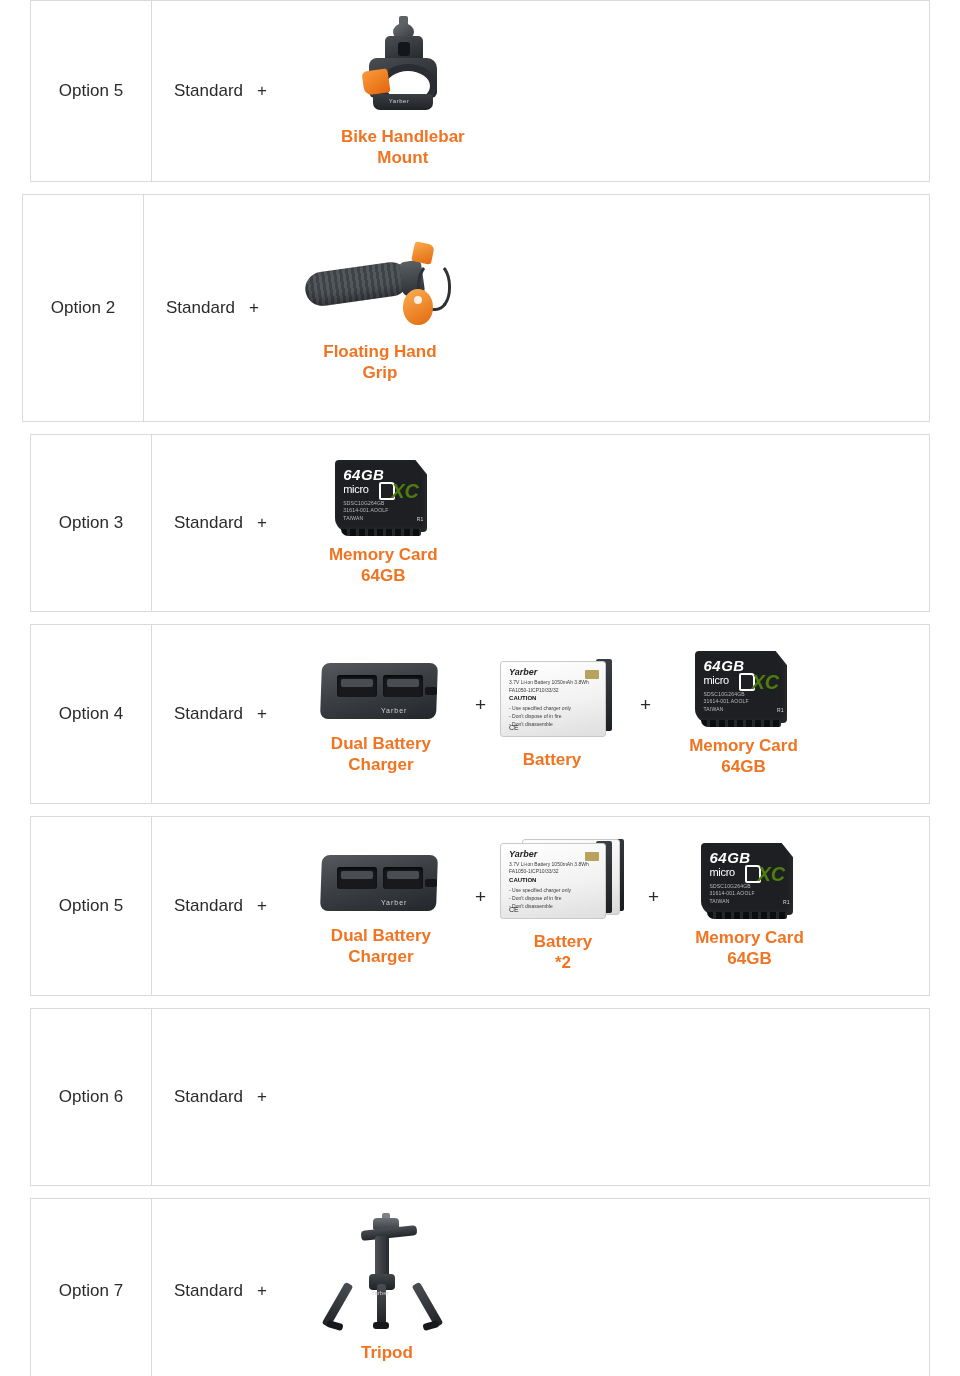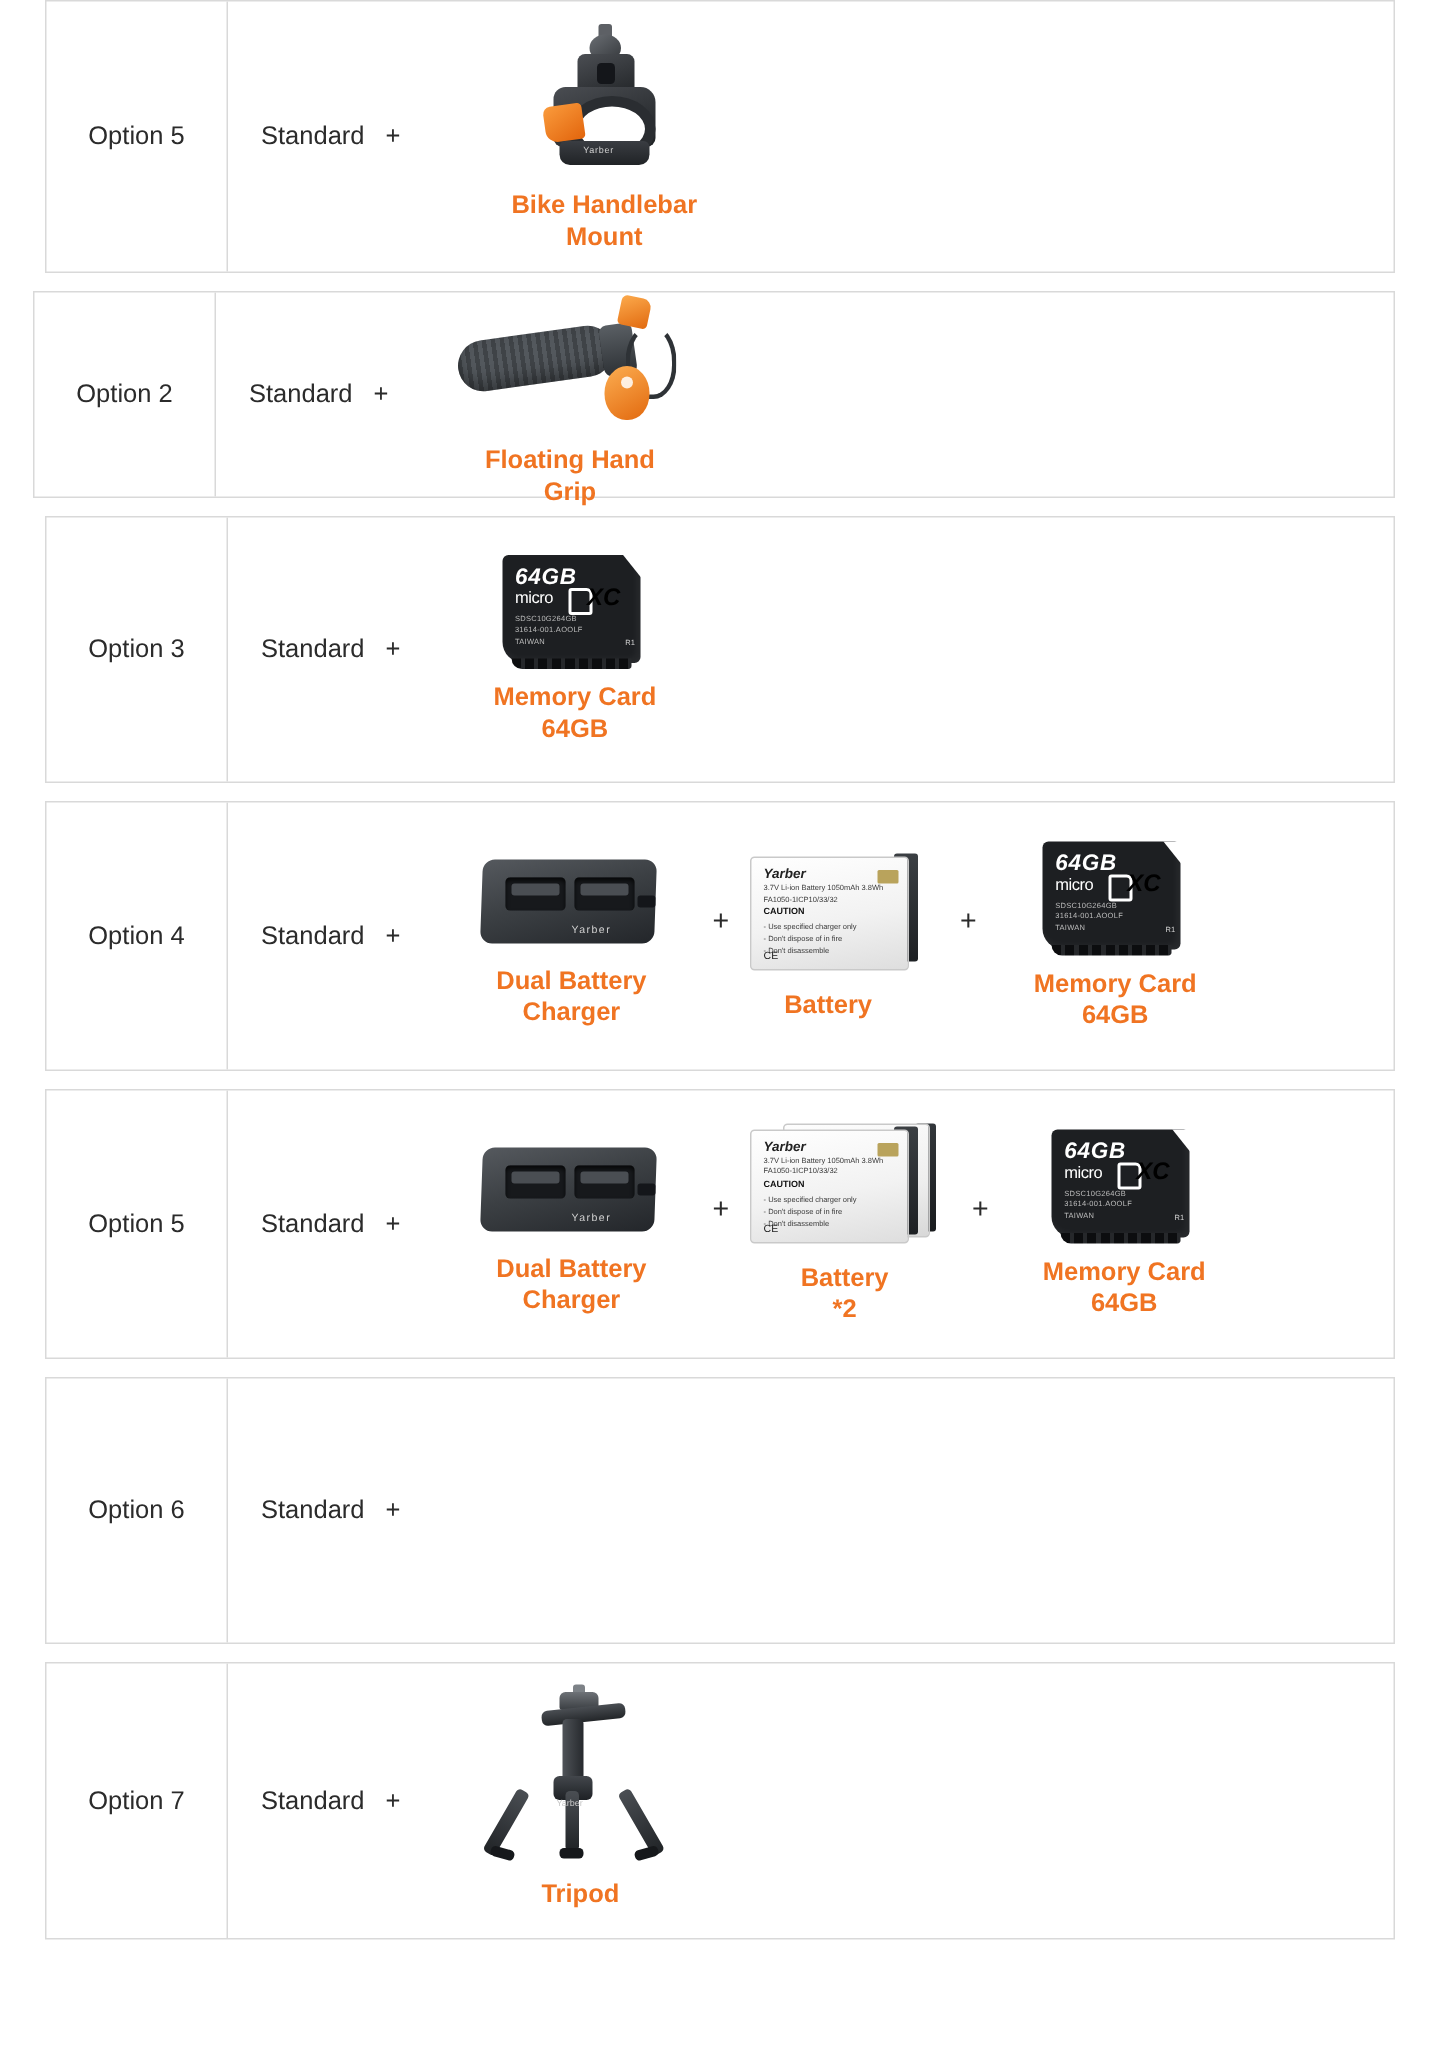--- a/index.html
+++ b/index.html
@@ -190,22 +190,22 @@
   .sdcard .cap-txt {
     position: absolute; left: 8px; top: 6px; color: #ffffff;
     font-family: "Liberation Sans", sans-serif;
     font-weight: bold; font-style: italic; font-size: 15px; letter-spacing: .5px;
   }
   .sdcard .micro {
     position: absolute; left: 8px; top: 23px; color: #ffffff;
     font-size: 11px; font-weight: normal; letter-spacing: -.3px;
   }
   .sdcard .xc {
-    position: absolute; left: 56px; top: 20px; color: #000000;
-    font-size: 16px; font-weight: bold; font-style: italic;
+    position: absolute; left: 56px; top: 20px; color: #4d7c0f;
+    font-size: 20px; font-weight: bold; font-style: italic;
   }
   .sdcard .sd-logo {
     position: absolute; left: 44px; top: 22px; width: 12px; height: 14px;
     border: 2px solid #fff; border-radius: 2px 4px 2px 2px;
   }
   .sdcard .fine {
     position: absolute; left: 8px; top: 40px; color: #bcbcbc;
     font-size: 5px; line-height: 1.5; letter-spacing: .2px;
   }
   .sdcard .r1 {
@@ -403,21 +403,21 @@
             <div class="base"></div>
             <div class="brand">Yarber</div>
           </div>
         </div>
         <div class="item-caption">Bike Handlebar
 Mount</div>
       </div>
     </div>
   </div>
 
-  <div class="option-row" style="height:138px;margin-left:22px;">
+  <div class="option-row" style="height:228px;margin-left:22px;">
     <div class="option-cell">
       <span>Option 2</span>
     </div>
     <div class="content-cell">
       <span class="standard-label">Standard</span>
       <span class="plus">+</span>
       <div class="item" style="margin-left:32px;">
         <div class="art">
           <div class="grip">
             <div class="foam"></div>

